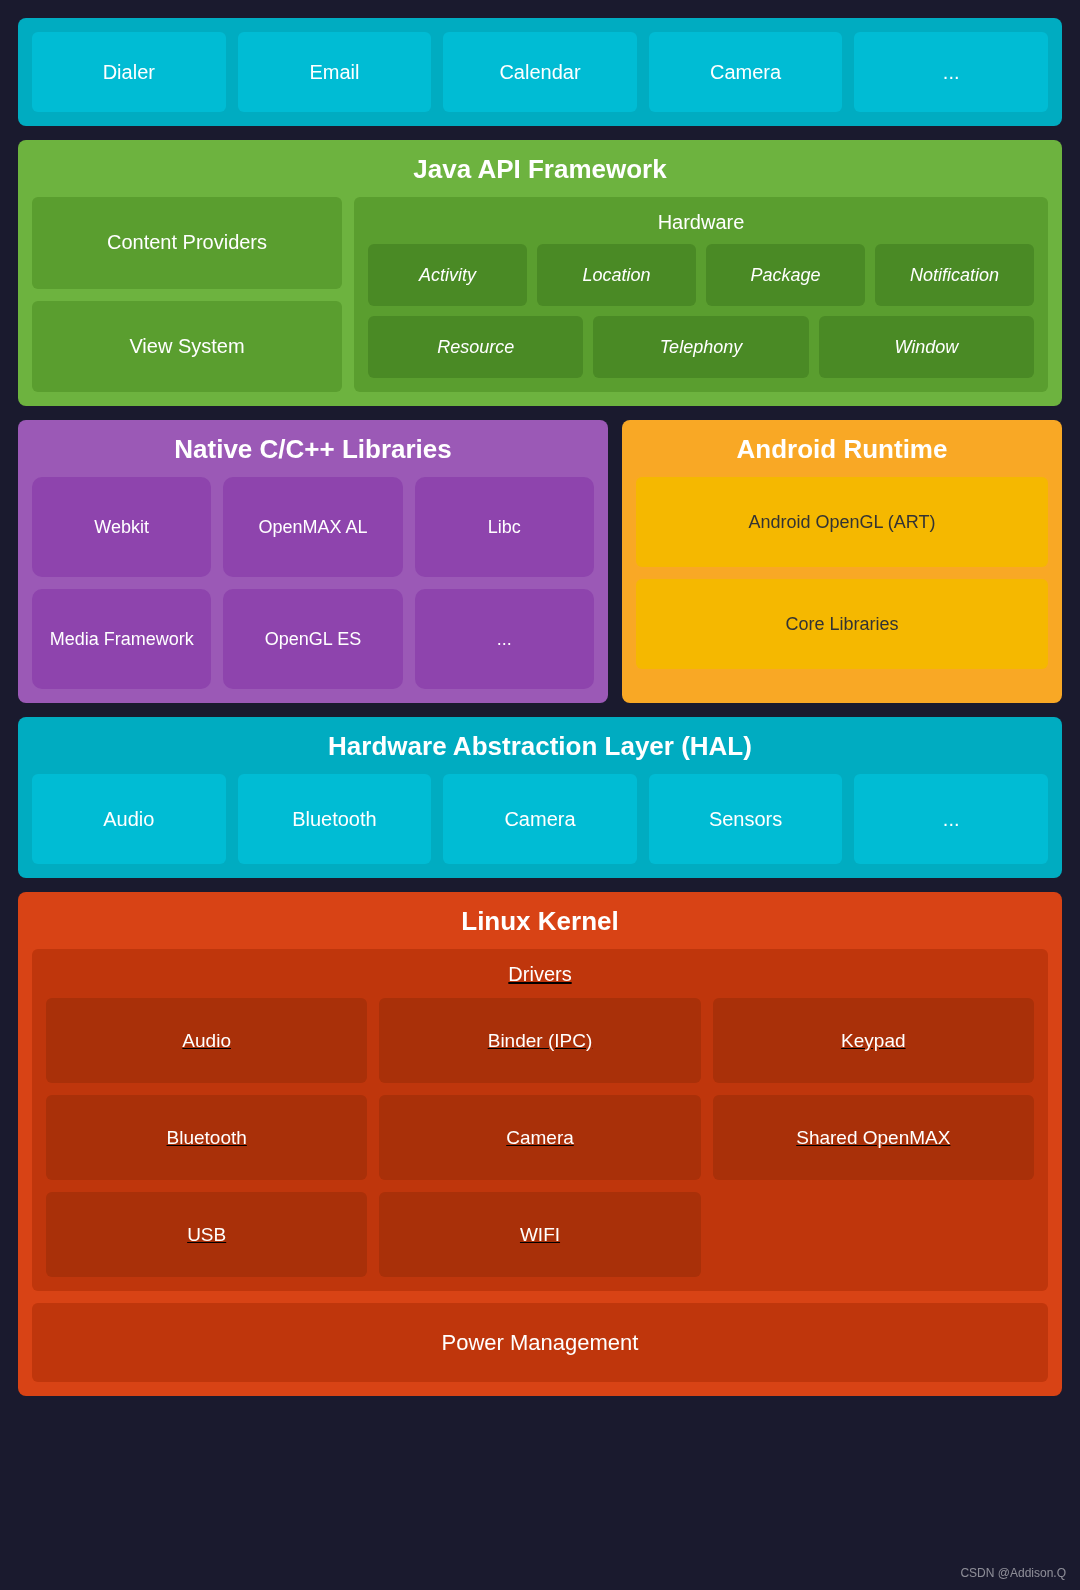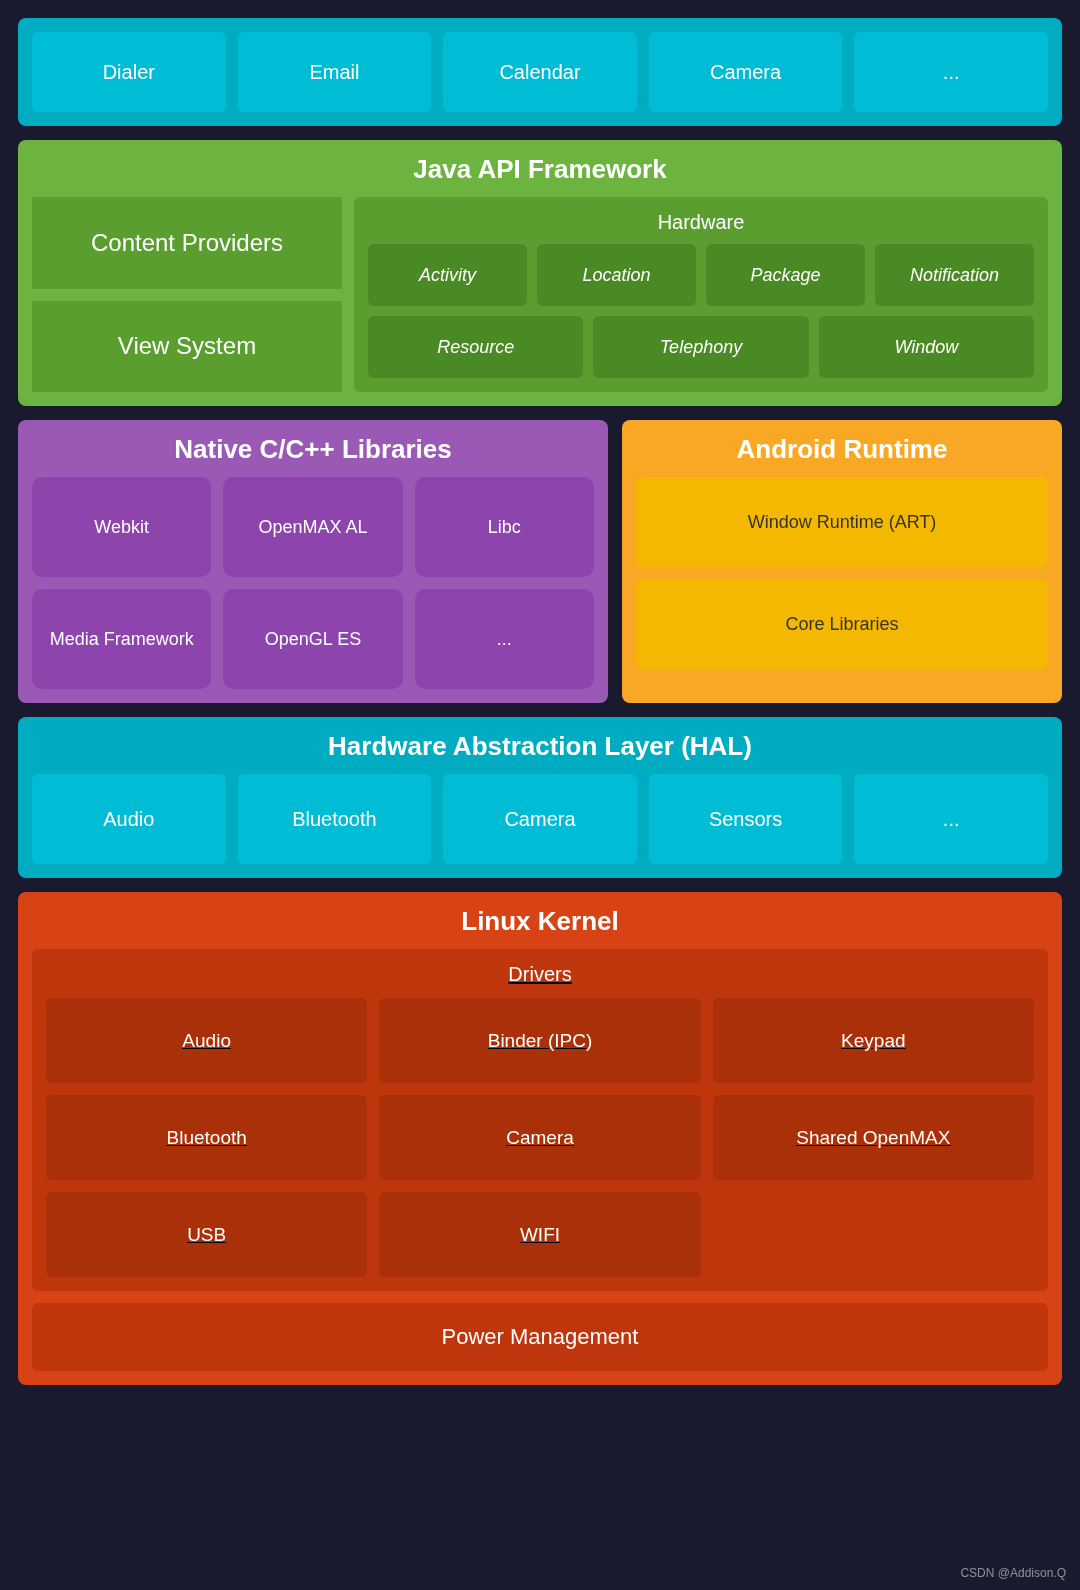--- a/index.html
+++ b/index.html
@@ -57,27 +57,27 @@
       gap: 12px;
     }
     .java-api .left-col {
       display: flex;
       flex-direction: column;
       gap: 12px;
       flex: 0 0 310px;
     }
     .java-api .left-card {
       background: #5A9E2F;
-      border-radius: 0;
-      flex: 1;
-      display: flex;
-      align-items: center;
-      justify-content: center;
-      color: white;
-      font-size: 24px;
+      border-radius: 6px;
+      flex: 1;
+      display: flex;
+      align-items: center;
+      justify-content: center;
+      color: white;
+      font-size: 20px;
       min-height: 90px;
     }
     .java-api .right-col {
       flex: 1;
       background: #5A9E2F;
       border-radius: 6px;
       padding: 14px;
     }
     .managers-title {
       text-align: center;
@@ -206,21 +206,21 @@
       display: flex;
       align-items: center;
       justify-content: center;
       color: white;
       font-size: 19px;
       text-align: center;
     }
     .power-mgmt {
       background: #BF360C;
       border-radius: 6px;
-      height: 68px;
+      height: 79px;
       display: flex;
       align-items: center;
       justify-content: center;
       color: white;
       font-size: 22px;
       font-weight: 500;
     }
 
     .watermark {
       position: absolute;
@@ -278,21 +278,21 @@
       <div class="card">OpenMAX AL</div>
       <div class="card">Libc</div>
       <div class="card">Media Framework</div>
       <div class="card">OpenGL ES</div>
       <div class="card">...</div>
     </div>
   </div>
 
   <div class="layer android-runtime">
     <div class="layer-title">Android Runtime</div>
-    <div class="card">Window Runtime (ART)</div>
+    <div class="card">Android OpenGL (ART)</div>
     <div class="card">Core Libraries</div>
   </div>
 </div>
 
 <div class="layer hal">
   <div class="layer-title">Hardware Abstraction Layer (HAL)</div>
   <div class="cards-row">
     <div class="card">Audio</div>
     <div class="card">Bluetooth</div>
     <div class="card">Camera</div>

